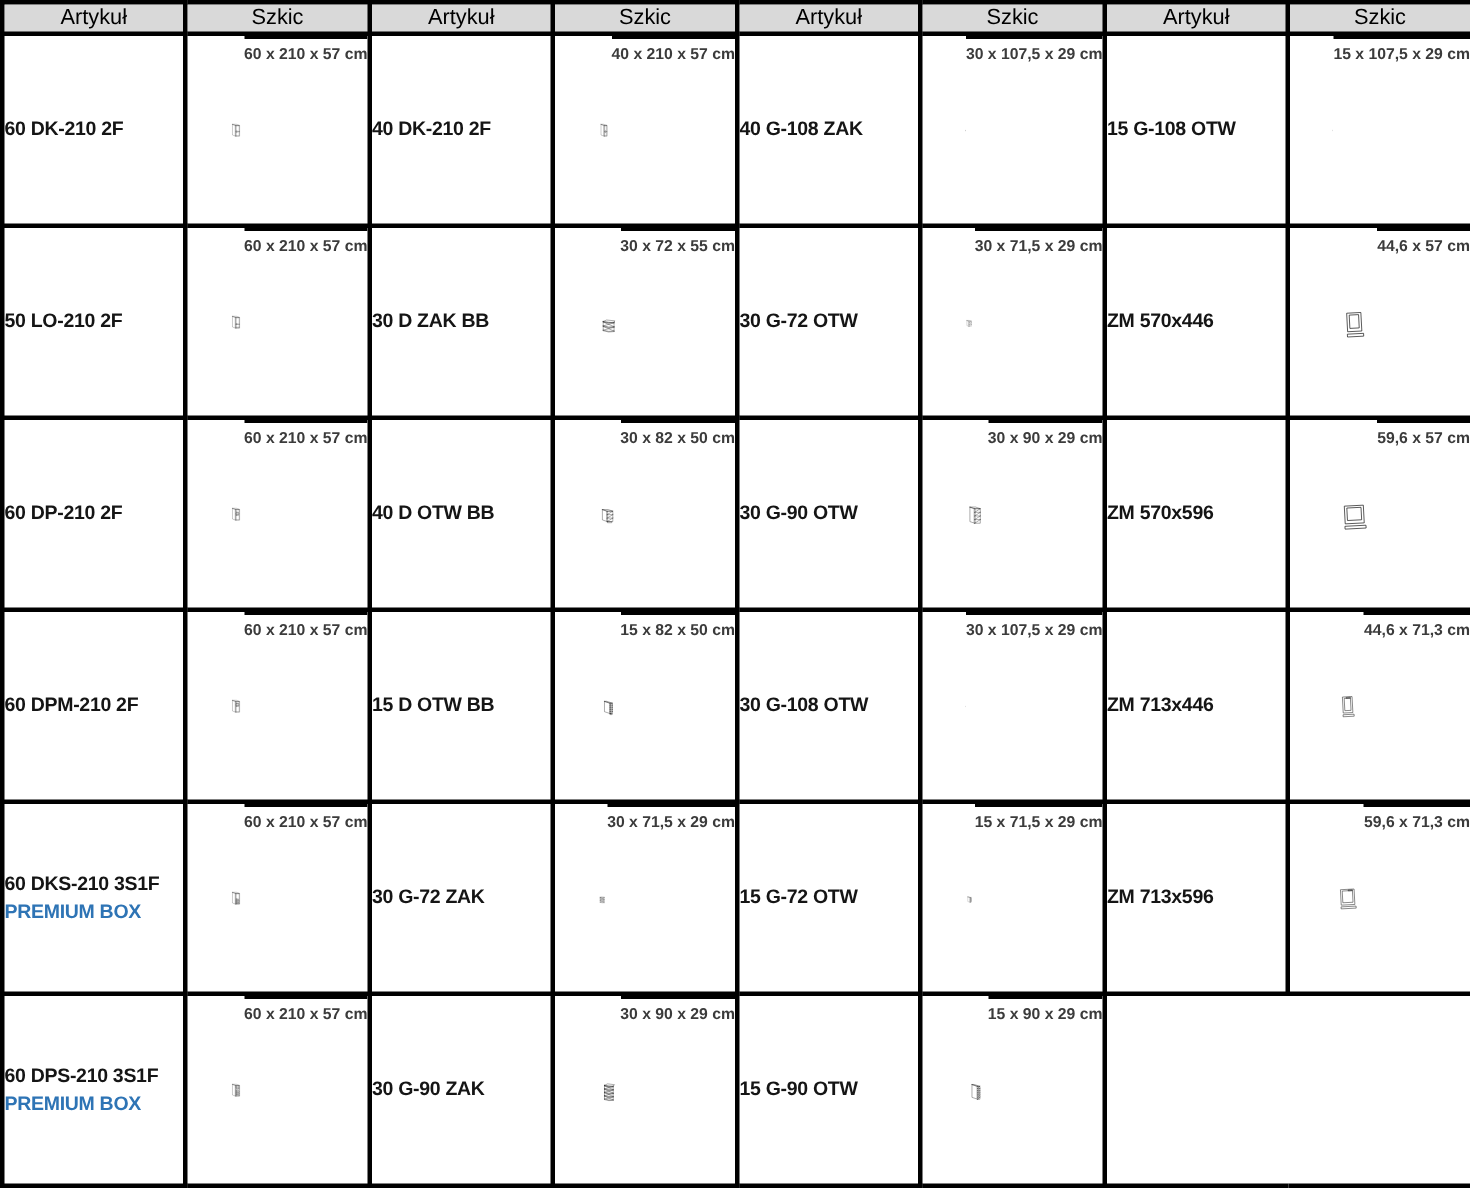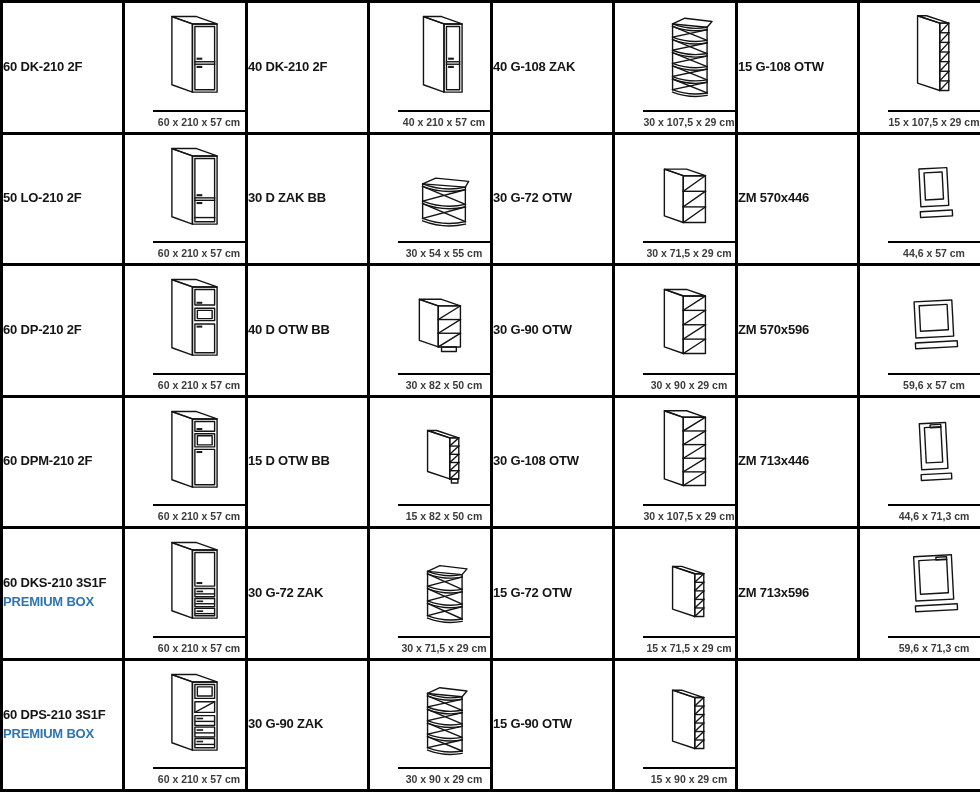--- a/index.html
+++ b/index.html
@@ -5,21 +5,21 @@
   html,body{margin:0;padding:0;background:#ffffff;}
   body{font-family:"Liberation Sans", sans-serif; -webkit-font-smoothing:antialiased;}
   table.cat{border-collapse:collapse; table-layout:fixed; width:980px; height:792px;}
   table.cat th, table.cat td{border:3px solid #000; padding:0; overflow:hidden;}
   table.cat th{background:#d9d9d9; font-size:14.5px; font-weight:400; height:18px; color:#000;}
   td.art{text-align:left; vertical-align:middle; background:#fff;}
   .art-label{font-size:13px; font-weight:700; color:#151515; white-space:nowrap; letter-spacing:-0.2px; line-height:1.45;}
   .sub-label{font-size:13px; font-weight:700; white-space:nowrap; letter-spacing:-0.2px; line-height:1.45;}
   .sub-label:empty{display:none;}
   td.szk{background:#fff; vertical-align:top;}
-  .szk-inner{display:flex; flex-direction:column; height:100%; min-height:122px;margin-left:28px;}
+  .szk-inner{display:flex; flex-direction:row; height:100%; min-height:122px;margin-left:28px;}
   .draw{flex:1; display:flex; align-items:center; justify-content:center; overflow:hidden;}
   .caption{height:20px; flex:0 0 20px; border-top:2px solid #000; display:flex; align-items:center; justify-content:center;
            font-size:10.5px; font-weight:700; color:#3b3b3b; white-space:nowrap;}
   td.void{border:none; background:#fff;}
   tr.r{height:128px;}
   
   .st{fill:none; stroke:#141414; stroke-width:1.7; stroke-linejoin:round; stroke-linecap:square;}
   .fl{fill:#1c1c1c; stroke:none;}
 </style>
 </head>
@@ -30,20 +30,30 @@
     <col style="width:122px">
       <col style="width:123px">
     <col style="width:122px">
       <col style="width:123px">
     <col style="width:122px">
       <col style="width:123px">
     <col style="width:122px">
       <col style="width:123px">
   </colgroup>
   <tbody>
+      <tr>
+    <th>Artykuł</th>
+    <th>Szkic</th>
+    <th>Artykuł</th>
+    <th>Szkic</th>
+    <th>Artykuł</th>
+    <th>Szkic</th>
+    <th>Artykuł</th>
+    <th>Szkic</th>
+  </tr>
 
   <tr class="r">
     <td class="art">
       <div class="art-label">60 DK-210 2F</div>
 
     </td>
     <td class="szk">
       <div class="szk-inner">
         <div class="draw">
               <svg viewBox="0 0 112 104" width="112" height="102">
@@ -201,21 +211,21 @@
                   <path d="M30,71 Q56,81 82,75"></path>
                   <path d="M30,89 Q56,99 82,93"></path>
                   <path d="M30,92 Q56,102 82,96"></path>
                   <line x1="30" y1="50" x2="82" y2="72"></line>
                   <line x1="30" y1="68" x2="82" y2="54"></line>
                   <line x1="30" y1="71" x2="82" y2="93"></line>
                   <line x1="30" y1="89" x2="82" y2="75"></line>
                 </g>
               </svg>
             </div>
-        <div class="caption">30 x 54 x 55 cm</div>
+        <div class="caption">30 x 72 x 55 cm</div>
       </div>
     </td>
     <td class="art">
       <div class="art-label">30 G-72 OTW</div>
 
     </td>
     <td class="szk">
       <div class="szk-inner">
         <div class="draw">
               <svg viewBox="0 0 112 104" width="112" height="102">

